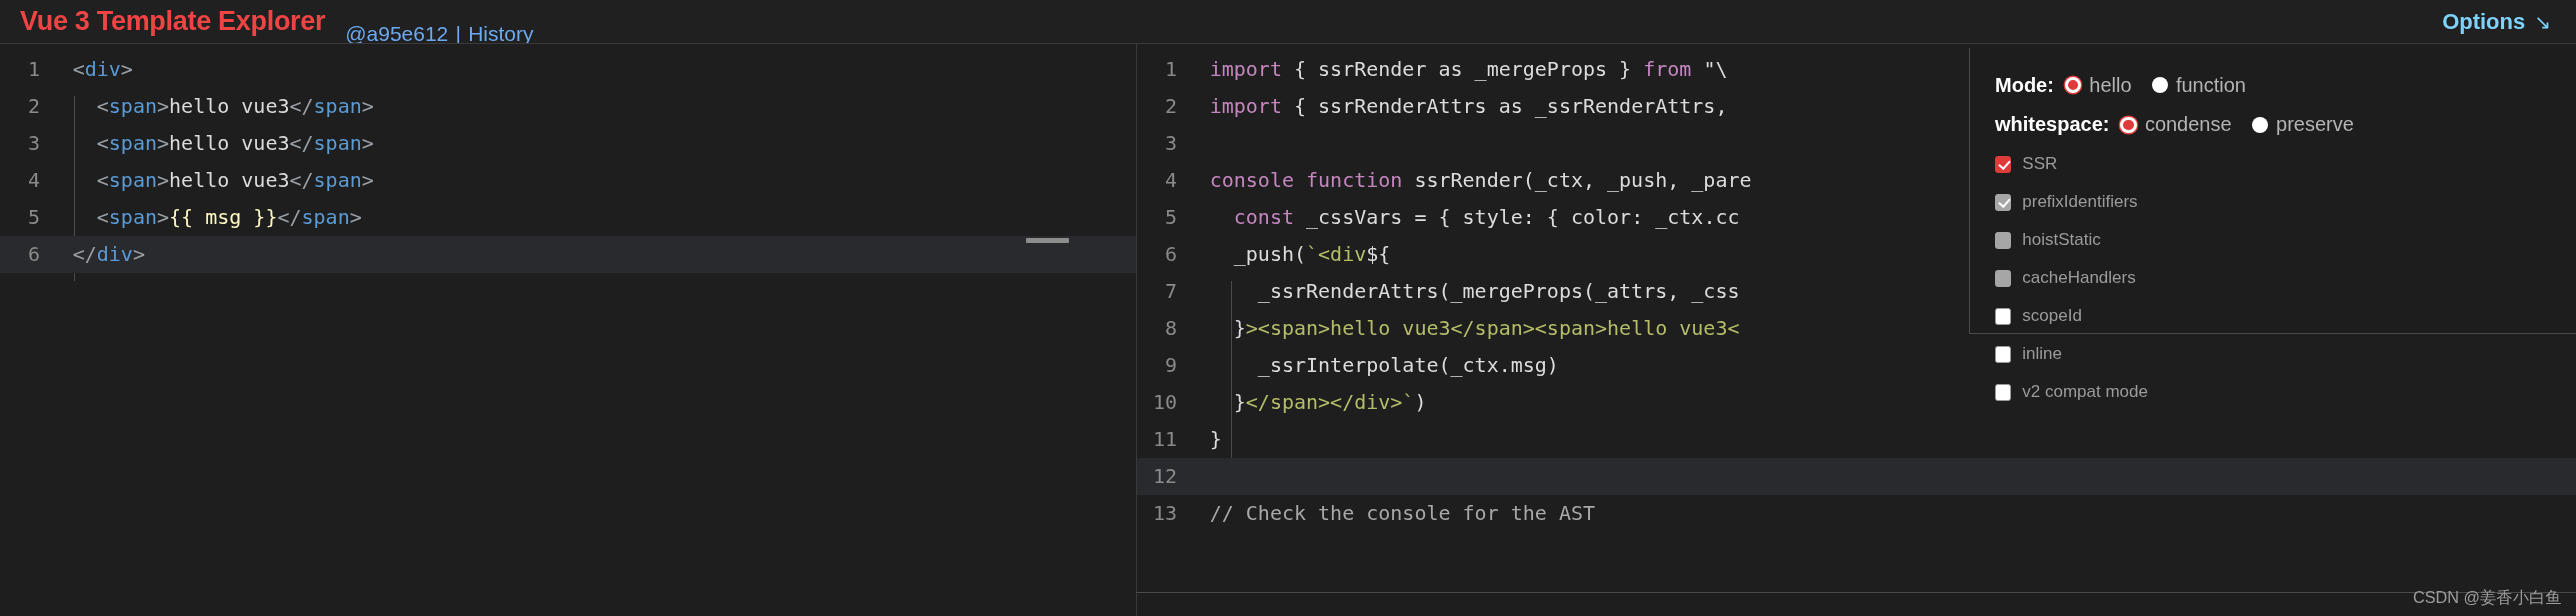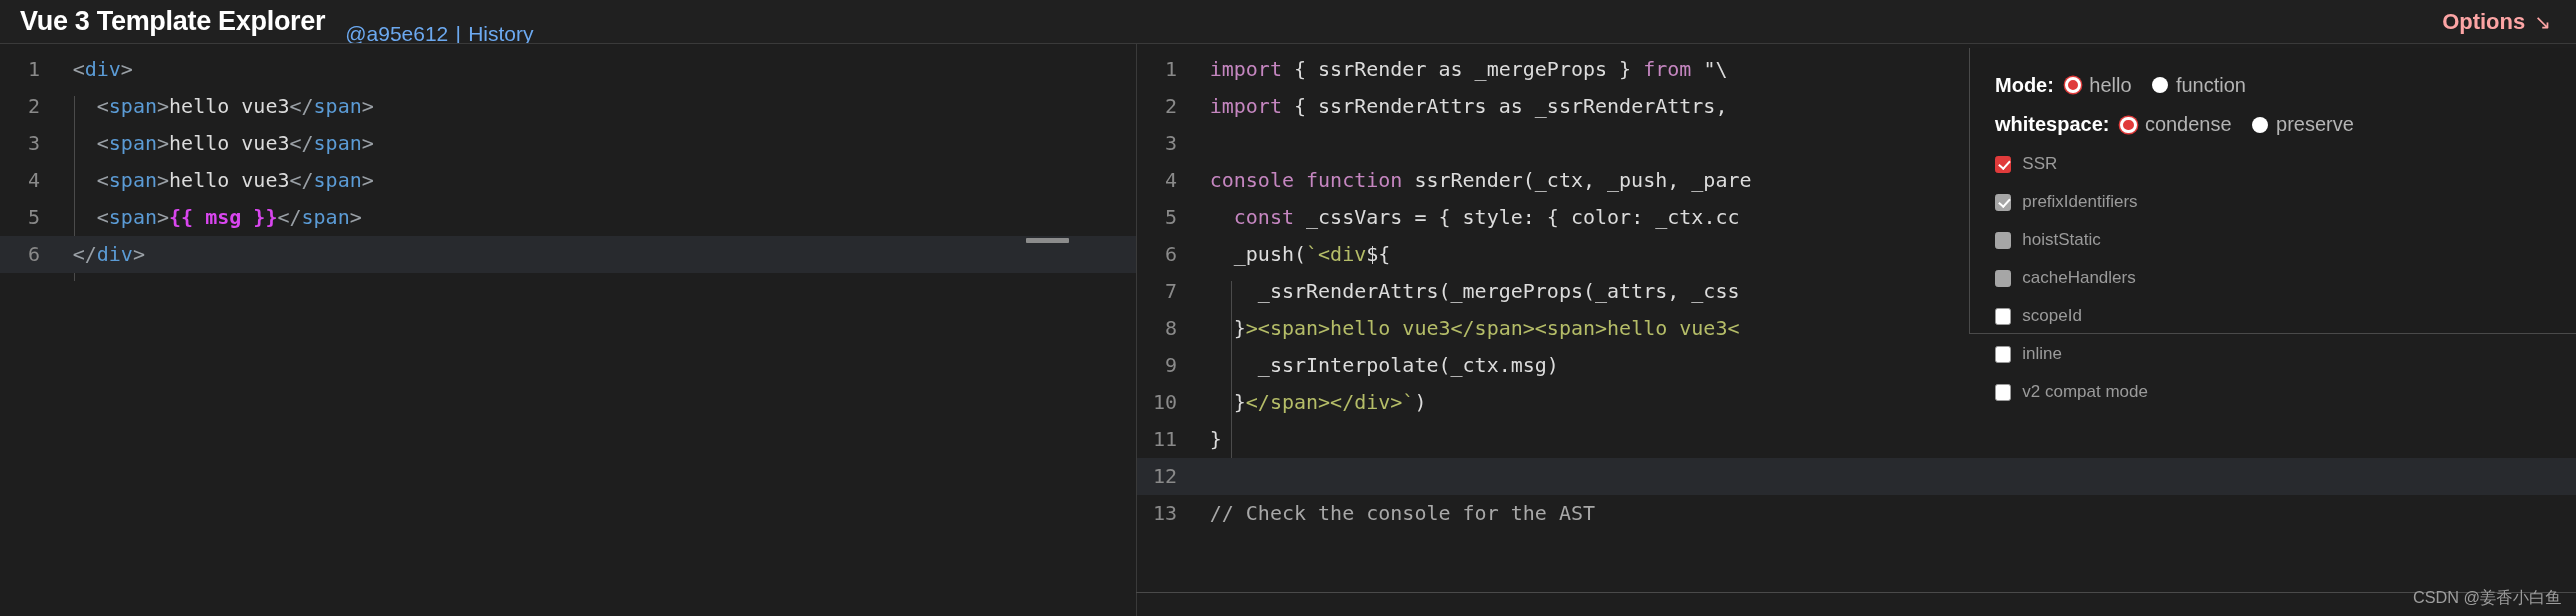--- a/index.html
+++ b/index.html
@@ -29,21 +29,21 @@
     height: 43px;
     background: #202020;
     display: flex;
     align-items: center;
     box-sizing: border-box;
     padding: 0 25px 0 20px;
   }
   .app-title {
     font-size: 27px;
     font-weight: bold;
-    color: #ffffff;
+    color: #ef4444;
     letter-spacing: -0.3px;
     white-space: nowrap;
   }
   .header-links {
     margin-left: 20px;
     font-size: 21px;
     white-space: nowrap;
     display: flex;
     align-items: baseline;
     margin-top: 24px;
@@ -54,21 +54,21 @@
     cursor: pointer;
   }
   .link-sep {
     color: #6ca9f0;
     margin: 0 7.2px;
   }
   .options-toggle {
     margin-left: auto;
     font-size: 22px;
     font-weight: bold;
-    color: #fca5a5;
+    color: #7dd3fc;
     white-space: nowrap;
     cursor: pointer;
     display: flex;
     align-items: center;
     gap: 9px;
   }
   .options-arrow {
     font-size: 20px;
     font-weight: normal;
     line-height: 1;
@@ -128,21 +128,21 @@
   .indent-guide.g2 { left: 94px; }
 
   
   .t-punct   { color: #9aa0a6; }
   .t-tag     { color: #5b9bd5; }
   .t-text    { color: #dcdcdc; }
   .t-kw      { color: #c586c0; }
   .t-plain   { color: #dcdcdc; }
   .t-str     { color: #b5bd68; }
   .t-comment { color: #a8a8a8; }
-  .t-mustache{ color: #d946ef; font-weight: bold; }
+  .t-mustache{ color: #fef9c3; }
 
   
   .hscroll-stub {
     position: absolute;
     background: #8c8c8c;
     height: 5.4px;
     border-radius: 0.9px;
   }
   .vscroll-stub {
     position: absolute;

